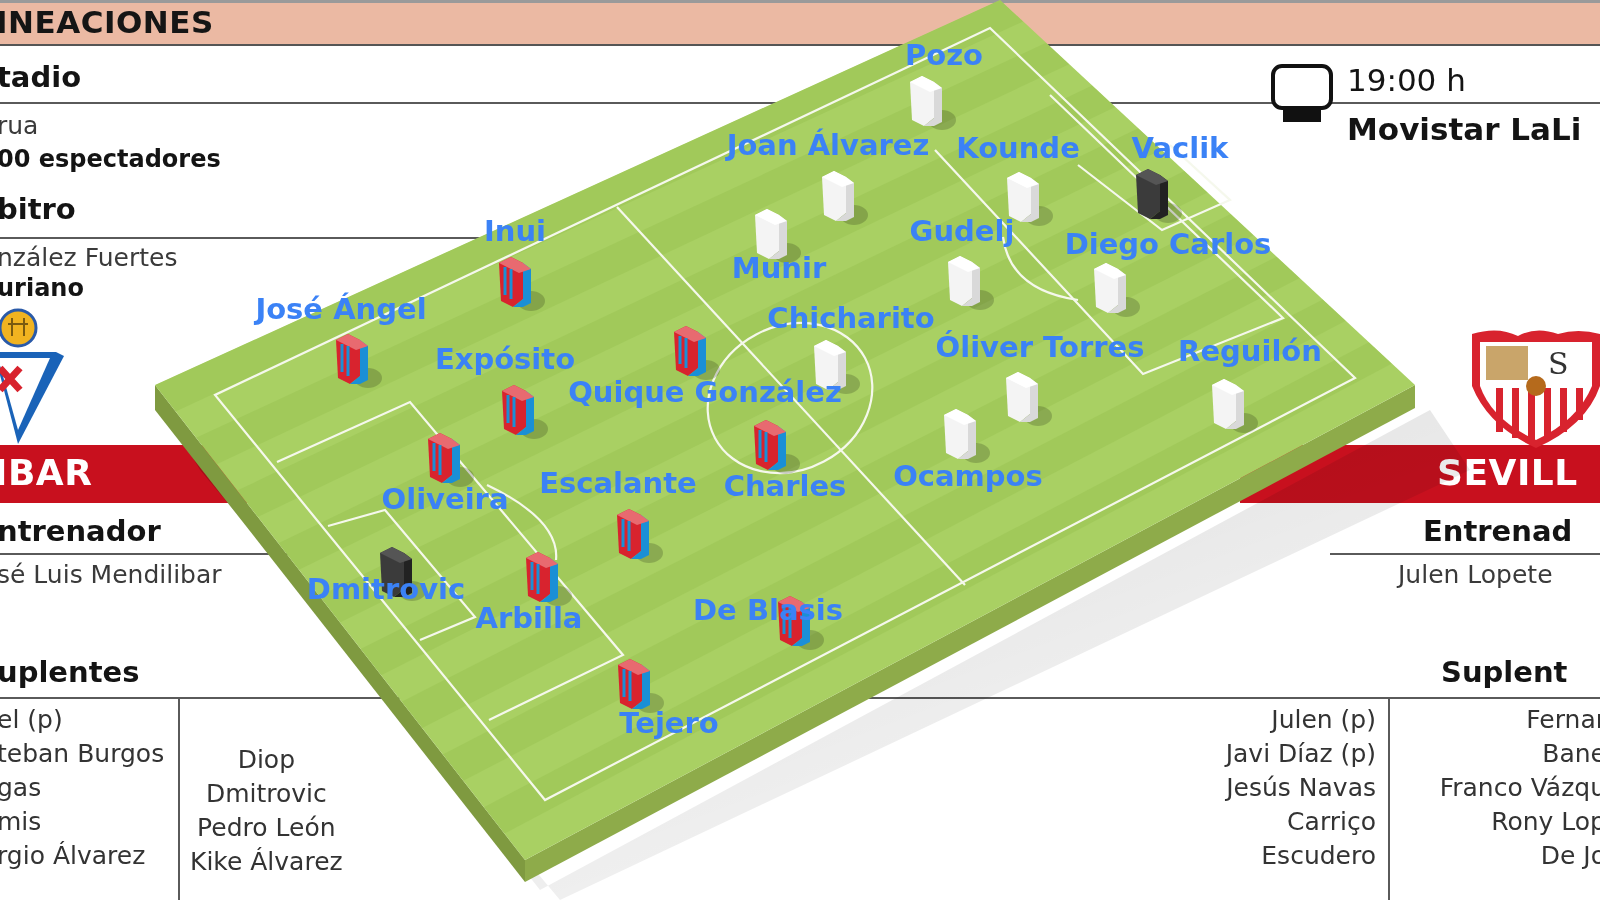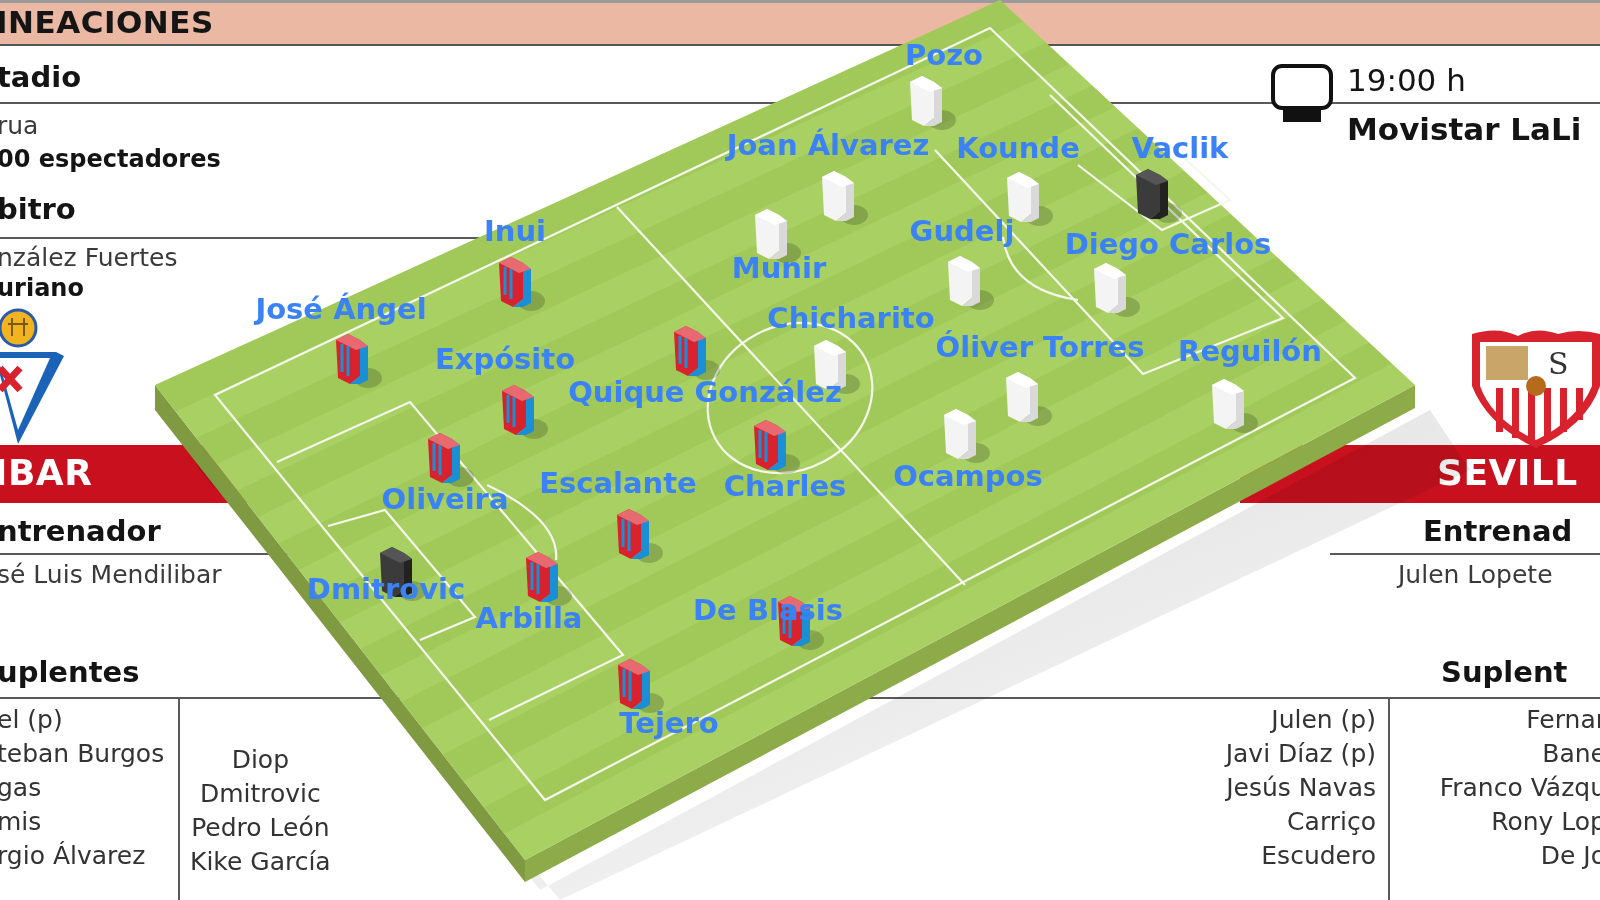--- a/index.html
+++ b/index.html
@@ -86,21 +86,21 @@
   <div class="sub-name">el (p)</div>
   <div class="sub-name">teban Burgos</div>
   <div class="sub-name">gas</div>
   <div class="sub-name">mis</div>
   <div class="sub-name">rgio Álvarez</div>
 </div>
 <div class="abs" style="left:190px;top:743px;text-align:center;">
   <div class="sub-name">Diop</div>
   <div class="sub-name">Dmitrovic</div>
   <div class="sub-name">Pedro León</div>
-  <div class="sub-name">Kike García</div>
+  <div class="sub-name">Kike Álvarez</div>
 </div>
 
 <div class="abs label-bold" style="left:1441px;top:655px;">Suplent</div>
 <div class="abs hline" style="left:860px;top:697px;width:740px;"></div>
 <div class="abs vsep" style="left:1388px;top:699px;height:201px;"></div>
 <div class="abs" style="right:224px;top:703px;text-align:right;">
   <div class="sub-name">Julen (p)</div>
   <div class="sub-name">Javi Díaz (p)</div>
   <div class="sub-name">Jesús Navas</div>
   <div class="sub-name">Carriço</div>

